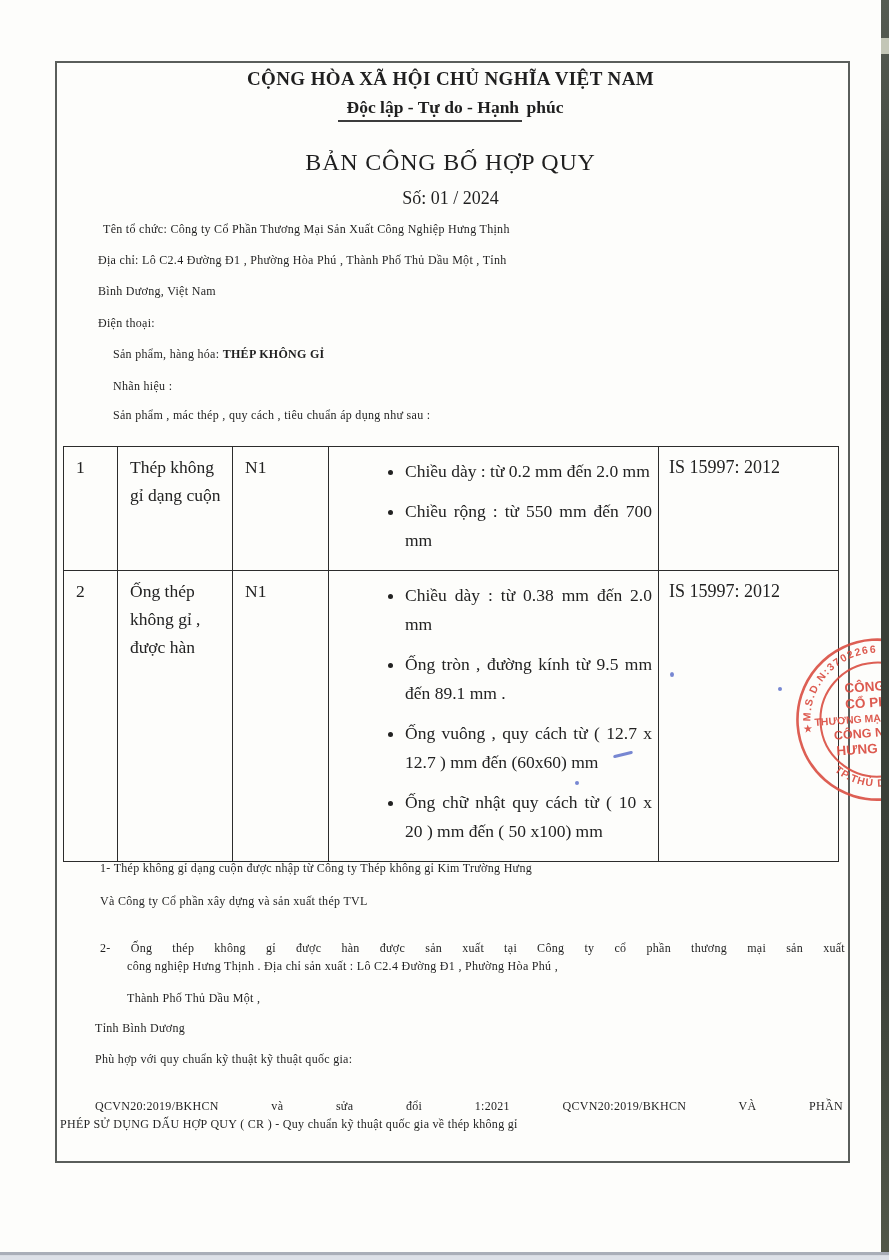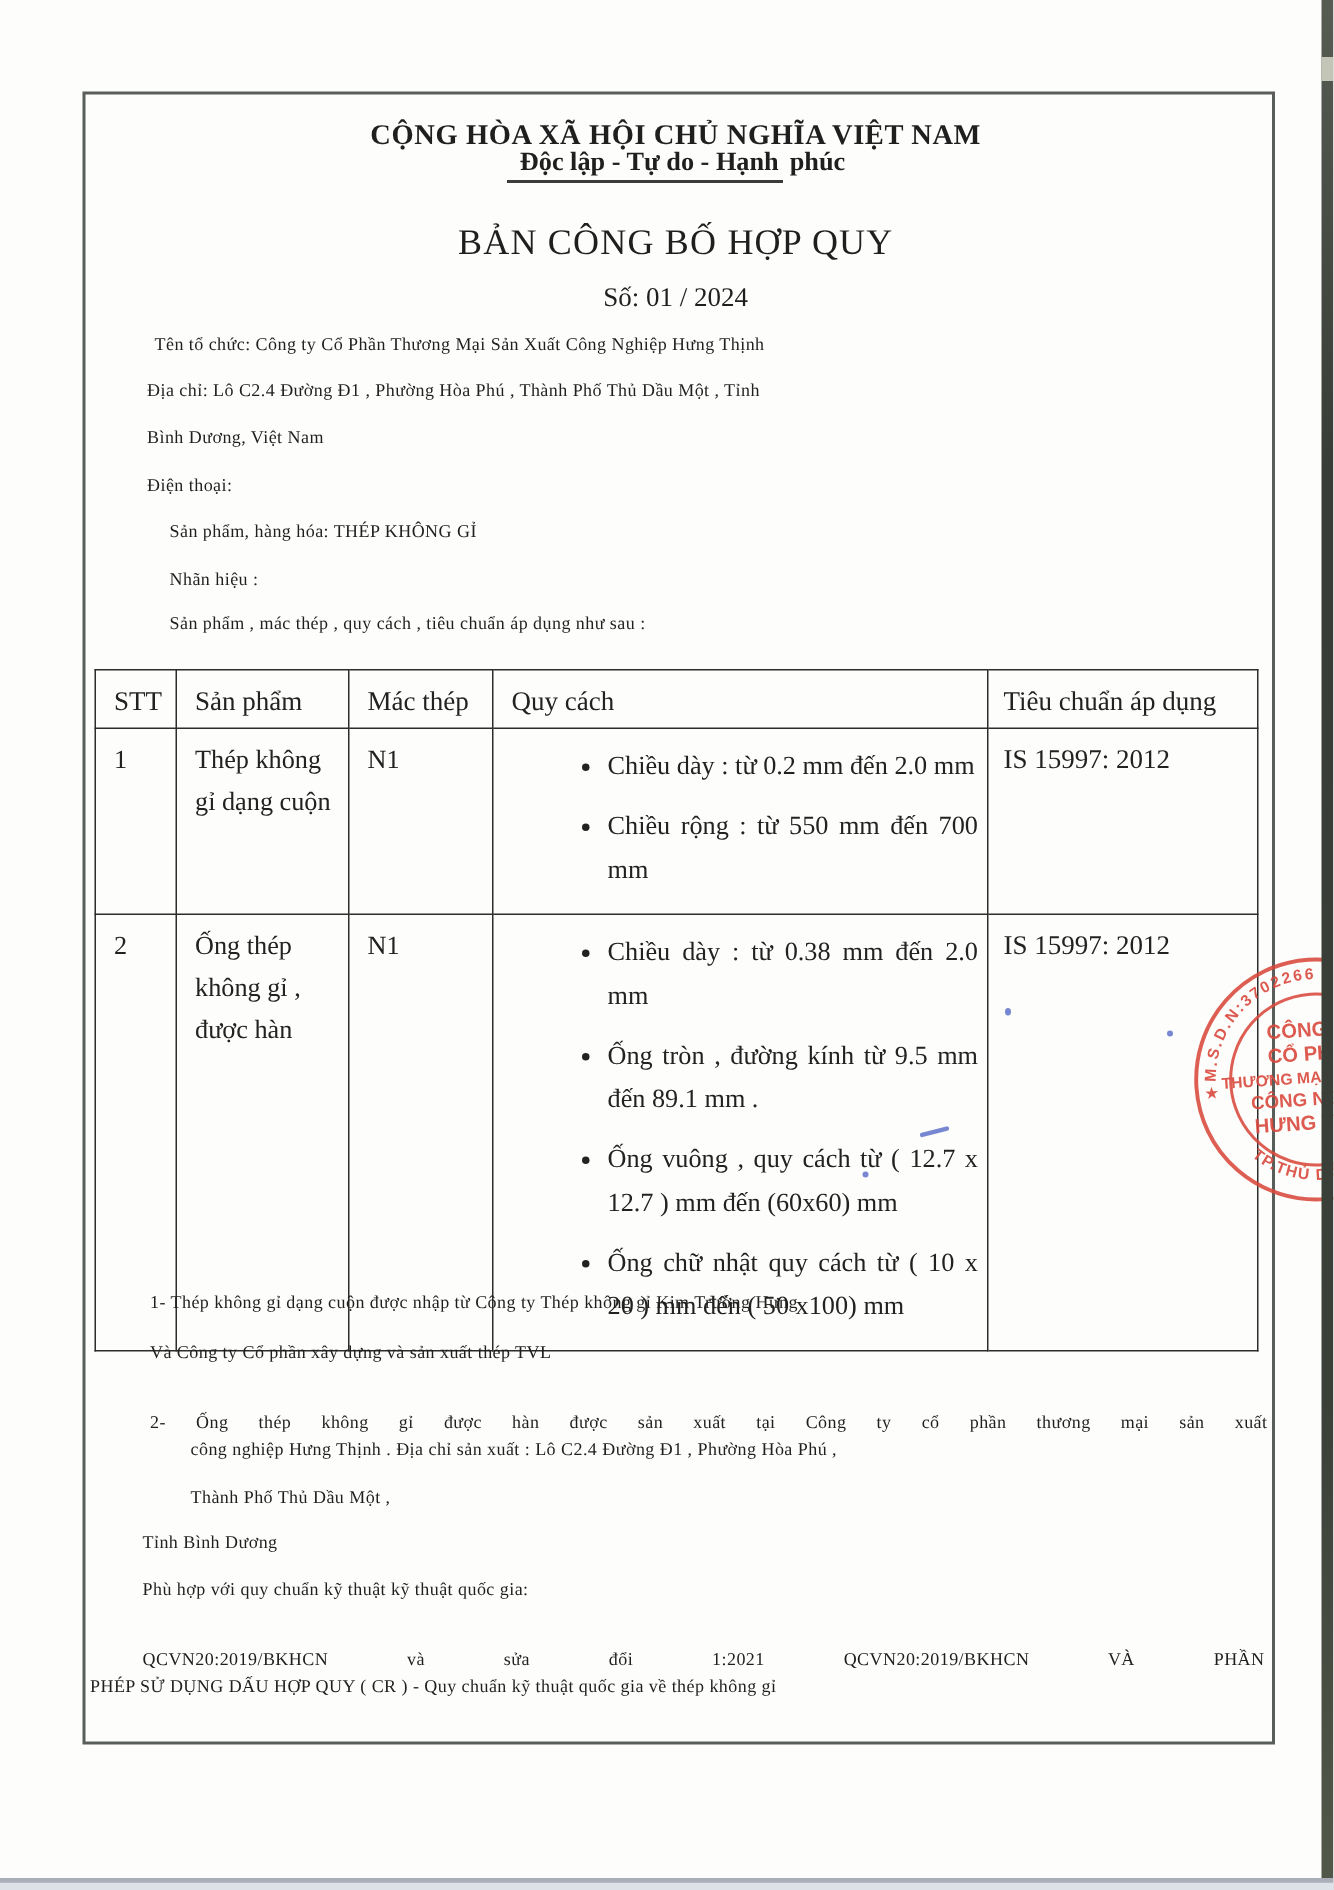--- a/index.html
+++ b/index.html
@@ -10,26 +10,26 @@
     overflow:hidden;
     font-family:"Liberation Serif","DejaVu Serif",serif;
     color:#1f1f1f;
   }
   .frame{
     position:absolute;left:55px;top:61px;width:791px;height:1098px;
     border:2px solid #5a5e5b;
   }
   .line{position:absolute;white-space:nowrap;font-size:12px;letter-spacing:0.3px;}
   .centered{position:absolute;left:55px;width:791px;text-align:center;white-space:nowrap;}
-  .h1{top:68px;font-size:19px;font-weight:bold;letter-spacing:0.4px;margin-top:12px;}
+  .h1{top:68px;font-size:19px;font-weight:bold;letter-spacing:0.4px;}
   .h2{top:97px;font-size:17.5px;font-weight:bold;}
   .h2 .ul{border-bottom:2px solid #3c3c3c;padding:0 3px 3px 9px;text-align:center;}
   .title{top:149px;font-size:24px;font-weight:normal;letter-spacing:0.8px;}
   .num{top:188px;font-size:18px;}
-  .bold{font-weight:normal;}
+  .bold{font-weight:bold;}
   
   table.spec{
     position:absolute;left:63px;top:446px;width:775px;
     border-collapse:collapse;table-layout:fixed;
     font-size:17.5px;color:#222;
   }
   table.spec td,table.spec th{
     border:1.6px solid #2c2c2c;vertical-align:top;font-weight:normal;
     padding:6px 6px 4px 12px;text-align:left;line-height:28px;
   }
@@ -83,27 +83,20 @@
 
   <table class="spec">
     <colgroup>
       <col style="width:54px">
         <col style="width:115px">
         <col style="width:96px">
       <col style="width:330px">
         <col style="width:180px">
     </colgroup>
     <tbody>
-        <tr>
-      <th class="c">STT</th>
-      <th>Sản phẩm</th>
-      <th>Mác thép</th>
-      <th>Quy cách</th>
-      <th style="padding-left:10px">Tiêu chuẩn áp dụng</th>
-    </tr>
     <tr class="r1">
       <td class="c">1</td>
       <td class="prod">Thép không gỉ dạng cuộn</td>
       <td class="c">N1</td>
       <td class="spec-cell">
         <ul>
           <li>Chiều dày : từ 0.2 mm đến 2.0 mm</li>
           <li>Chiều rộng : từ 550 mm đến 700 mm</li>
         </ul>
       </td>

